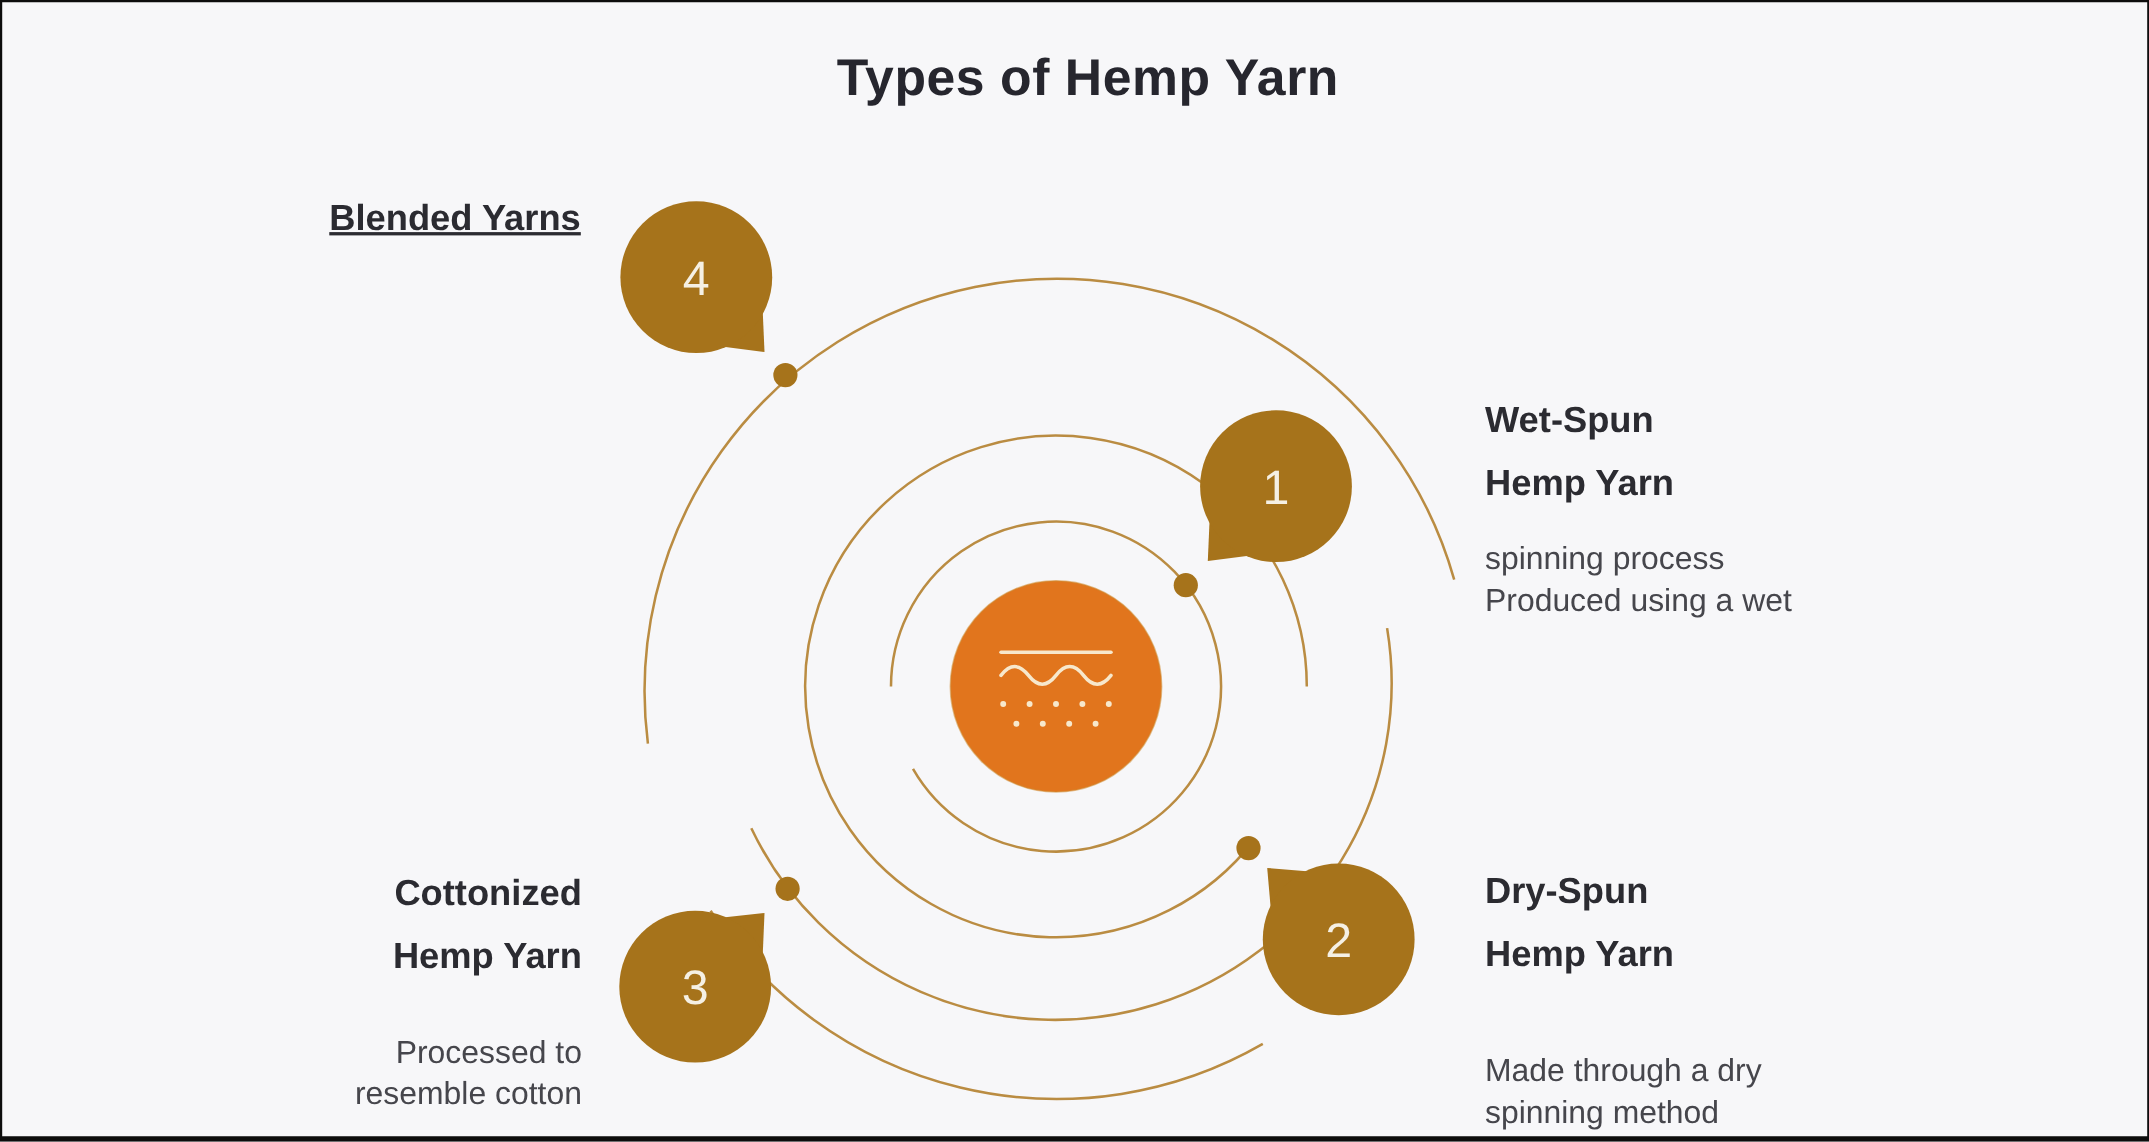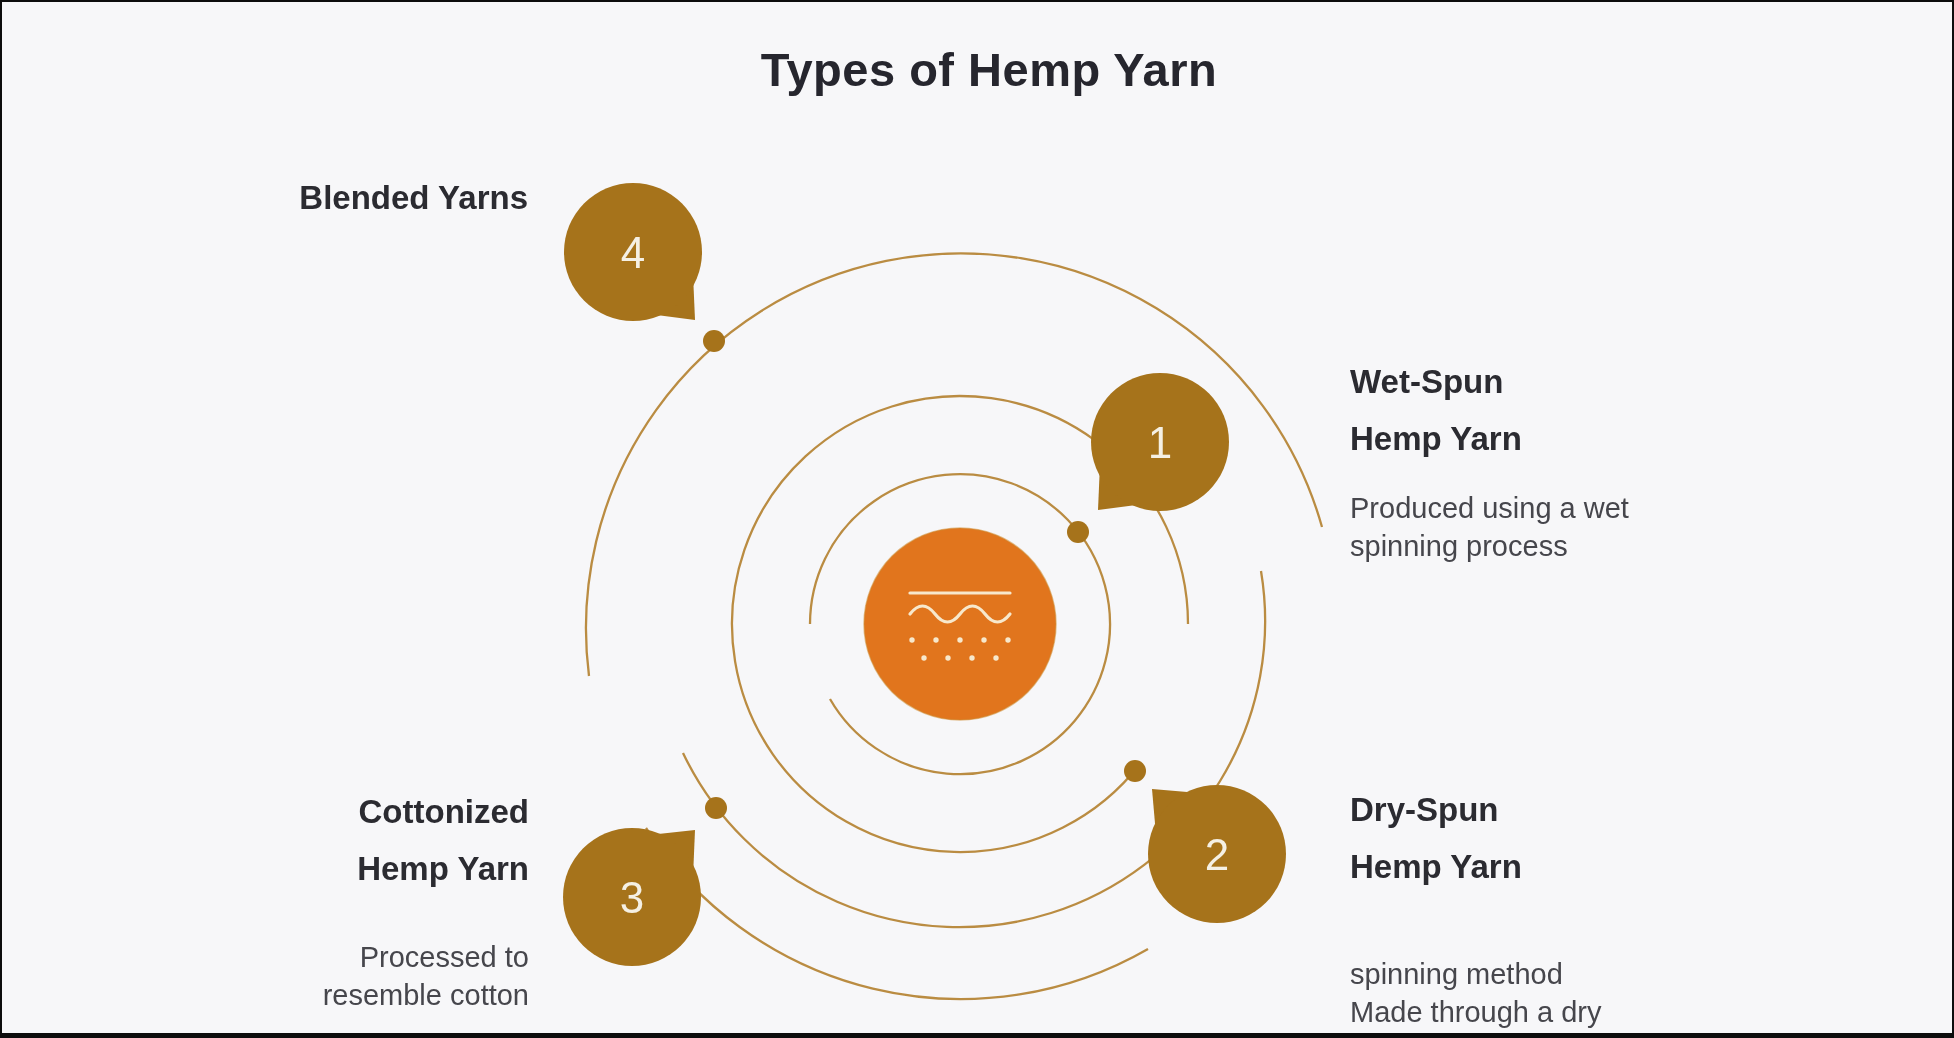--- a/index.html
+++ b/index.html
@@ -104,40 +104,40 @@
       <circle class="bubble" cx="630" cy="895" r="69"></circle>
       <text class="bubble-num" x="630" y="911">3</text>
     </g>
     <g>
       <polygon class="bubble" points="693,318 647,312 691,272"></polygon>
       <circle class="bubble" cx="631" cy="250" r="69"></circle>
       <text class="bubble-num" x="631" y="266">4</text>
     </g>
   </svg>
 
-  <div class="sec-title ra" style="right:1424px;top:168px;">
+  <div class="sec-title ra" style="right:1424px;top:168px;text-decoration:underline;">
     <div>Blended Yarns</div>
   </div>
 
   <div class="sec-title" style="left:1348px;top:352px;">
     <div>Wet-Spun</div>
     <div>Hemp Yarn</div>
   </div>
   <div class="sec-desc" style="left:1348px;top:487px;">
+    <div>spinning process</div>
     <div>Produced using a wet</div>
-    <div>spinning process</div>
   </div>
 
   <div class="sec-title" style="left:1348px;top:780px;">
     <div>Dry-Spun</div>
     <div>Hemp Yarn</div>
   </div>
   <div class="sec-desc" style="left:1348px;top:953px;">
+    <div>Made through a dry</div>
     <div>spinning method</div>
-    <div>Made through a dry</div>
   </div>
 
   <div class="sec-title ra" style="right:1423px;top:782px;">
     <div>Cottonized</div>
     <div>Hemp Yarn</div>
   </div>
   <div class="sec-desc ra" style="right:1423px;top:936px;">
     <div>Processed to</div>
     <div>resemble cotton</div>
   </div>

